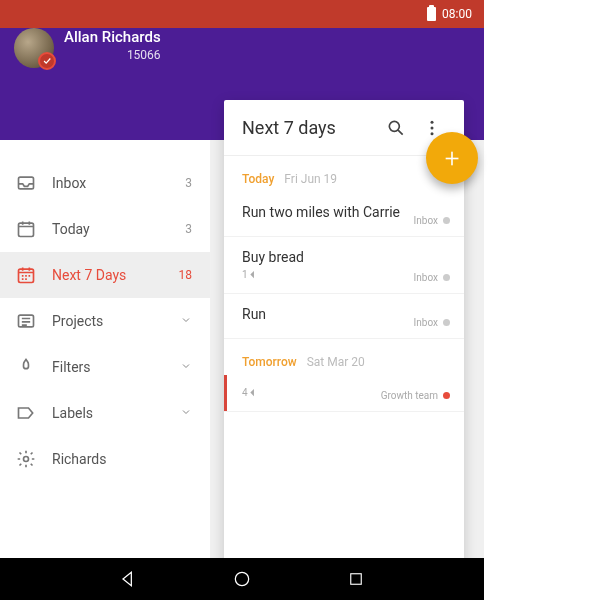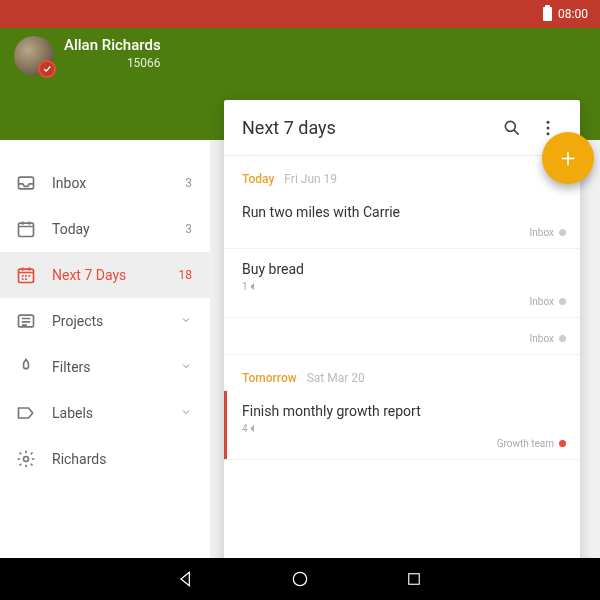--- a/index.html
+++ b/index.html
@@ -5,21 +5,21 @@
   * { box-sizing: border-box; margin: 0; padding: 0; }
   body {
     width: 600px;
     height: 600px;
     font-family: Roboto, "Helvetica Neue", Arial, sans-serif;
     background: #fff;
     overflow: hidden;
     position: relative;
   }
   .frame {
-    width: 600px;
+    width: 484px;
     height: 600px;
     position: relative;
     background: #eee;
   }
   
   .status-bar {
     height: 28px;
     background: #c03a2b;
     display: flex;
     align-items: center;
@@ -42,24 +42,24 @@
     top: -2px;
     left: 2px;
     width: 5px;
     height: 2px;
     background: #fff;
     border-radius: 1px 1px 0 0;
   }
   
   .header {
     height: 112px;
-    background: #4d7c0f;
+    background: #4c1d95;
     display: flex;
     align-items: flex-start;
-    padding: 8px 14px;
+    padding: 0 14px;
   }
   .avatar {
     width: 40px;
     height: 40px;
     border-radius: 50%;
     background: radial-gradient(circle at 35% 35%, #b8a78a 0%, #7a6a50 60%, #4a3d2b 100%);
     position: relative;
     margin-right: 10px;
     flex: 0 0 auto;
   }
@@ -175,21 +175,21 @@
   .section-hdr {
     display:flex;
     align-items:baseline;
     gap:10px;
     padding: 16px 18px 6px 18px;
     font-size: 12px;
   }
   .section-hdr .day { color:#f0a030; font-weight:500; }
   .section-hdr .date { color:#bbb; }
   .task {
-    padding: 12px 18px 24px 18px;
+    padding: 12px 18px 12px 18px;
     border-bottom:1px solid #f1f1f1;
     position:relative;
   }
   .task.priority::before{
     content:"";
     position:absolute;
     left:0; top:0; bottom:0;
     width:3px;
     background:#d8453a;
   }
@@ -407,33 +407,33 @@
         <div class="task">
           <div class="task-title">Buy bread</div>
           <div class="task-sub">1 ⏴</div>
           <div class="task-right">
             <span>Inbox</span>
             <span class="proj-dot"></span>
           </div>
         </div>
 
         <div class="task">
+          <div class="task-title">Run</div>
           <div class="task-right">
             <span>Inbox</span>
             <span class="proj-dot"></span>
           </div>
         </div>
 
         <div class="section-hdr">
           <span class="day">Tomorrow</span>
           <span class="date">Sat Mar 20</span>
         </div>
 
         <div class="task priority">
-          <div class="task-title">Finish monthly growth report</div>
           <div class="task-sub">4 ⏴</div>
           <div class="task-right">
             <span>Growth team</span>
             <span class="proj-dot red"></span>
           </div>
         </div>
 
       </div>
     </div>
   </div>

